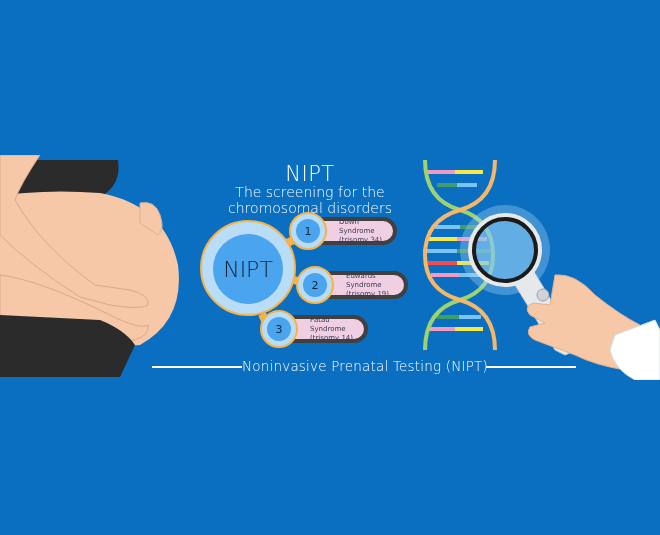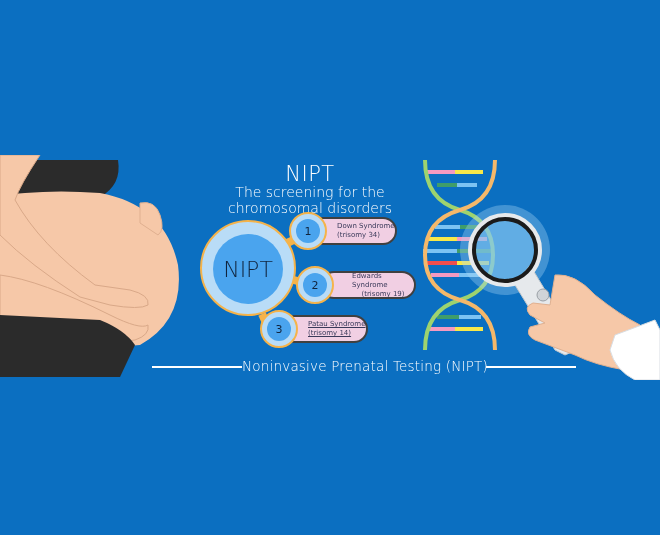--- a/index.html
+++ b/index.html
@@ -5,21 +5,21 @@
   html,body{margin:0;padding:0;}
   body{width:660px;height:535px;background:#0b6fc1;position:relative;overflow:hidden;font-family:"DejaVu Sans","Liberation Sans",sans-serif;}
   .abs{position:absolute;}
   .title{left:255px;top:162px;width:110px;text-align:center;color:#fff;font-size:21px;font-weight:300;letter-spacing:0.5px;}
   .subtitle{left:190px;top:184px;width:240px;text-align:center;color:#fff;font-size:14px;font-weight:300;}
   .bottom-text{left:240px;top:358px;width:250px;text-align:center;color:#fff;font-size:13.5px;font-weight:300;letter-spacing:0.2px;}
   .line{height:2px;background:#fff;top:366px;}
   .big-outer{left:200px;top:220px;width:96px;height:96px;border-radius:50%;background:#b9dcf7;border:2px solid #f5b34a;box-sizing:border-box;}
   .big-inner{left:213px;top:234px;width:70px;height:70px;border-radius:50%;background:#4aa4ee;display:flex;align-items:center;justify-content:center;color:#10243d;font-size:22px;font-family:"DejaVu Sans",sans-serif;font-weight:300;}
   .connector{background:#f5b34a;height:8px;transform-origin:left center;}
-  .pill{height:28px;border-radius:14px;background:#f1cfe3;border:2px solid #404040;box-sizing:border-box;color:#3a3a5a;font-size:7px;line-height:9px;padding-left:30px;display:flex;flex-direction:column;justify-content:center;}
+  .pill{height:28px;border-radius:14px;background:#f1cfe3;border:4px solid #404040;box-sizing:border-box;color:#3a3a5a;font-size:7px;line-height:9px;padding-left:30px;display:flex;flex-direction:column;justify-content:center;}
   .node-outer{width:38px;height:38px;border-radius:50%;background:#b9dcf7;border:2px solid #f5b34a;box-sizing:border-box;}
   .node-inner{width:24px;height:24px;border-radius:50%;background:#4aa4ee;display:flex;align-items:center;justify-content:center;color:#10243d;font-size:11px;}
 </style>
 </head>
 <body>
 
 <svg class="abs" style="left:0;top:155px" width="185" height="222" viewBox="0 0 185 222">
   <path d="M0 5 L118 5 Q122 30 100 42 L20 45 L0 50 Z" fill="#2b2b2b"></path>
   <path d="M0 40 L25 38 Q60 35 100 38 Q165 50 178 110 Q185 165 140 190 L115 192 Q60 188 20 185 L0 180 Z" fill="#f6c8a8"></path>
   <path d="M0 0 L40 0 Q20 30 15 45 Q40 90 95 130 L130 135 Q150 140 148 150 Q140 155 110 150 L80 142 Q30 110 0 80 Z" fill="#f6c8a8" stroke="#d9a888" stroke-width="1"></path>
@@ -39,29 +39,29 @@
 <div class="abs big-inner">NIPT</div>
 
 <div class="abs pill" style="left:305px;top:217px;width:92px;">
   <span>Down Syndrome</span>
   <span>(trisomy 34)</span>
 </div>
 <div class="abs node-outer" style="left:289px;top:212px;">
   <div class="node-inner" style="margin:5px;">1</div>
 </div>
 
-<div class="abs pill" style="left:320px;top:271px;width:96px;align-items:center;">
+<div class="abs pill" style="left:312px;top:271px;width:96px;">
   <span>Edwards Syndrome</span>
   <span>(trisomy 19)</span>
 </div>
 <div class="abs node-outer" style="left:296px;top:266px;">
   <div class="node-inner" style="margin:5px;">2</div>
 </div>
 
-<div class="abs pill" style="left:276px;top:315px;width:92px;text-decoration:underline;">
+<div class="abs pill" style="left:276px;top:315px;width:92px;">
   <span>Patau Syndrome</span>
   <span>(trisomy 14)</span>
 </div>
 <div class="abs node-outer" style="left:260px;top:310px;">
   <div class="node-inner" style="margin:5px;">3</div>
 </div>
 
 <svg class="abs" style="left:415px;top:155px" width="245" height="225" viewBox="0 0 245 225">
   <g>
     <rect x="12" y="15" width="28" height="4" fill="#f49ac1"></rect>

